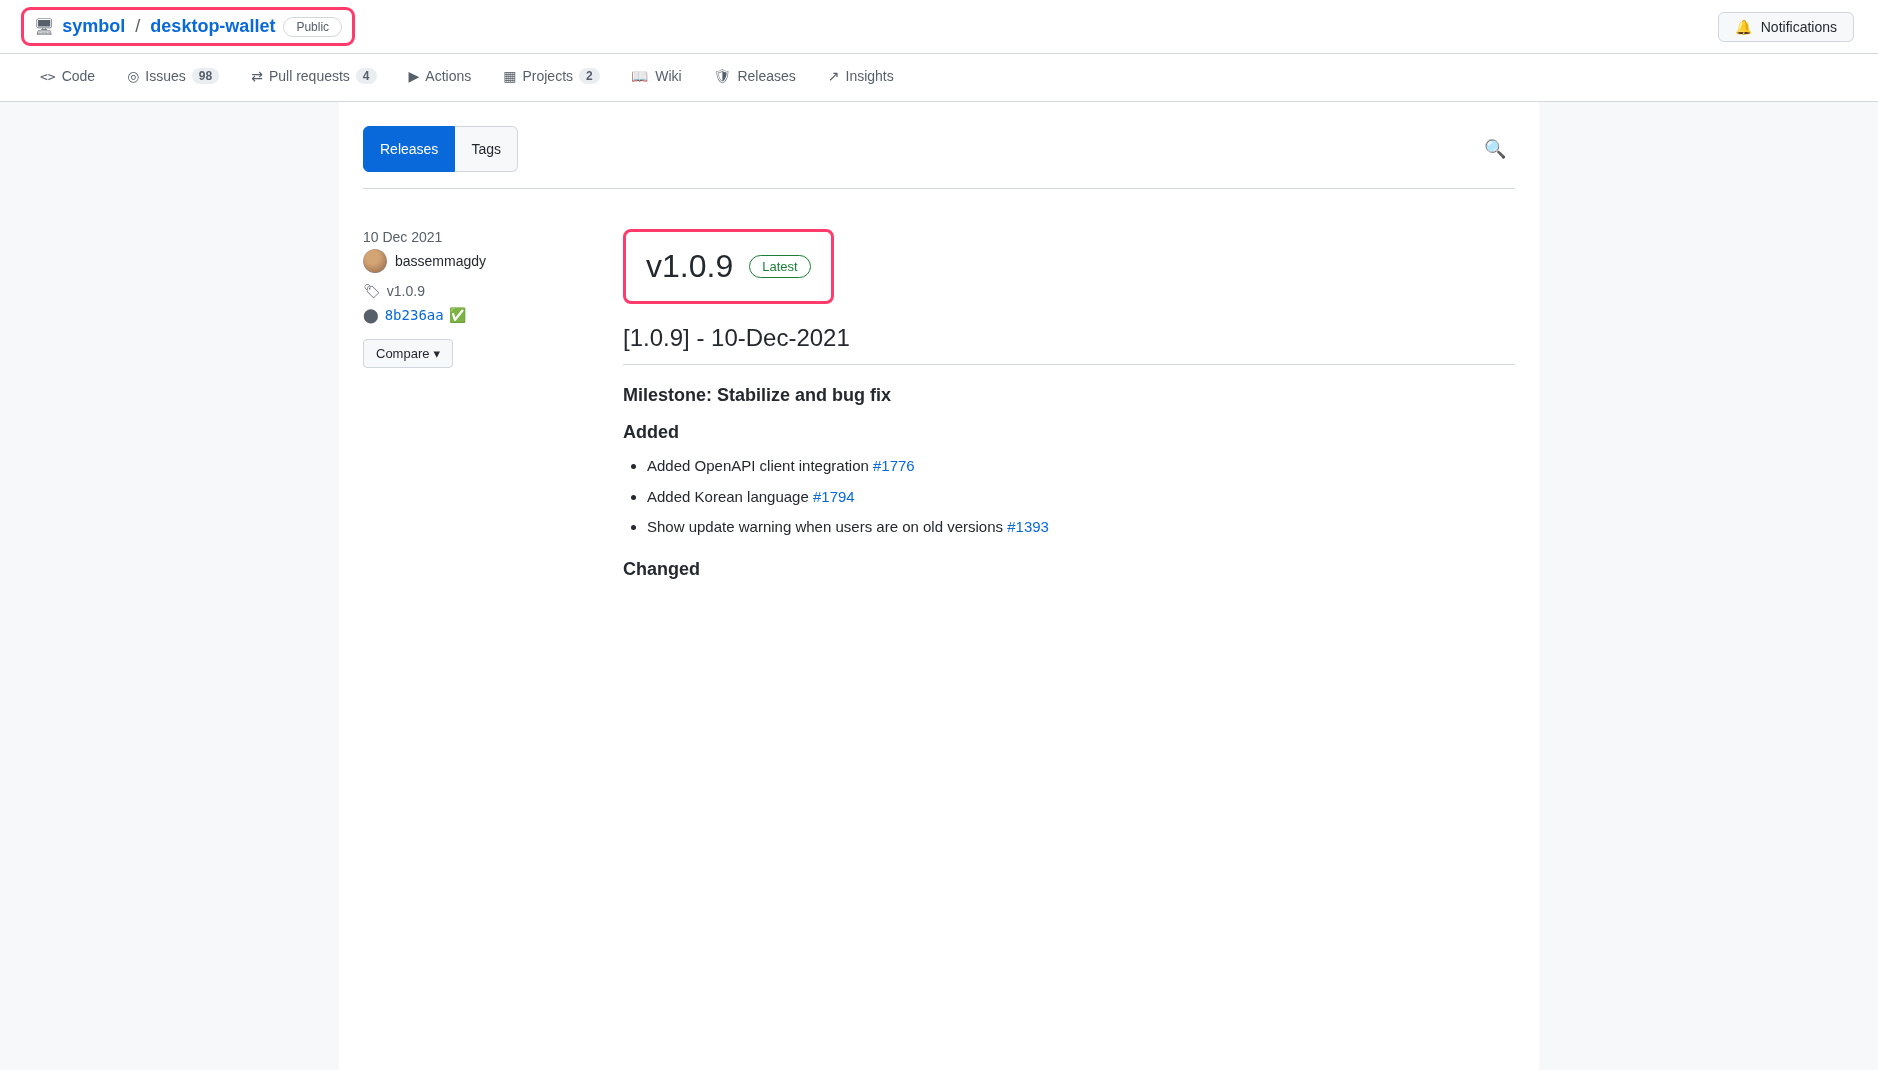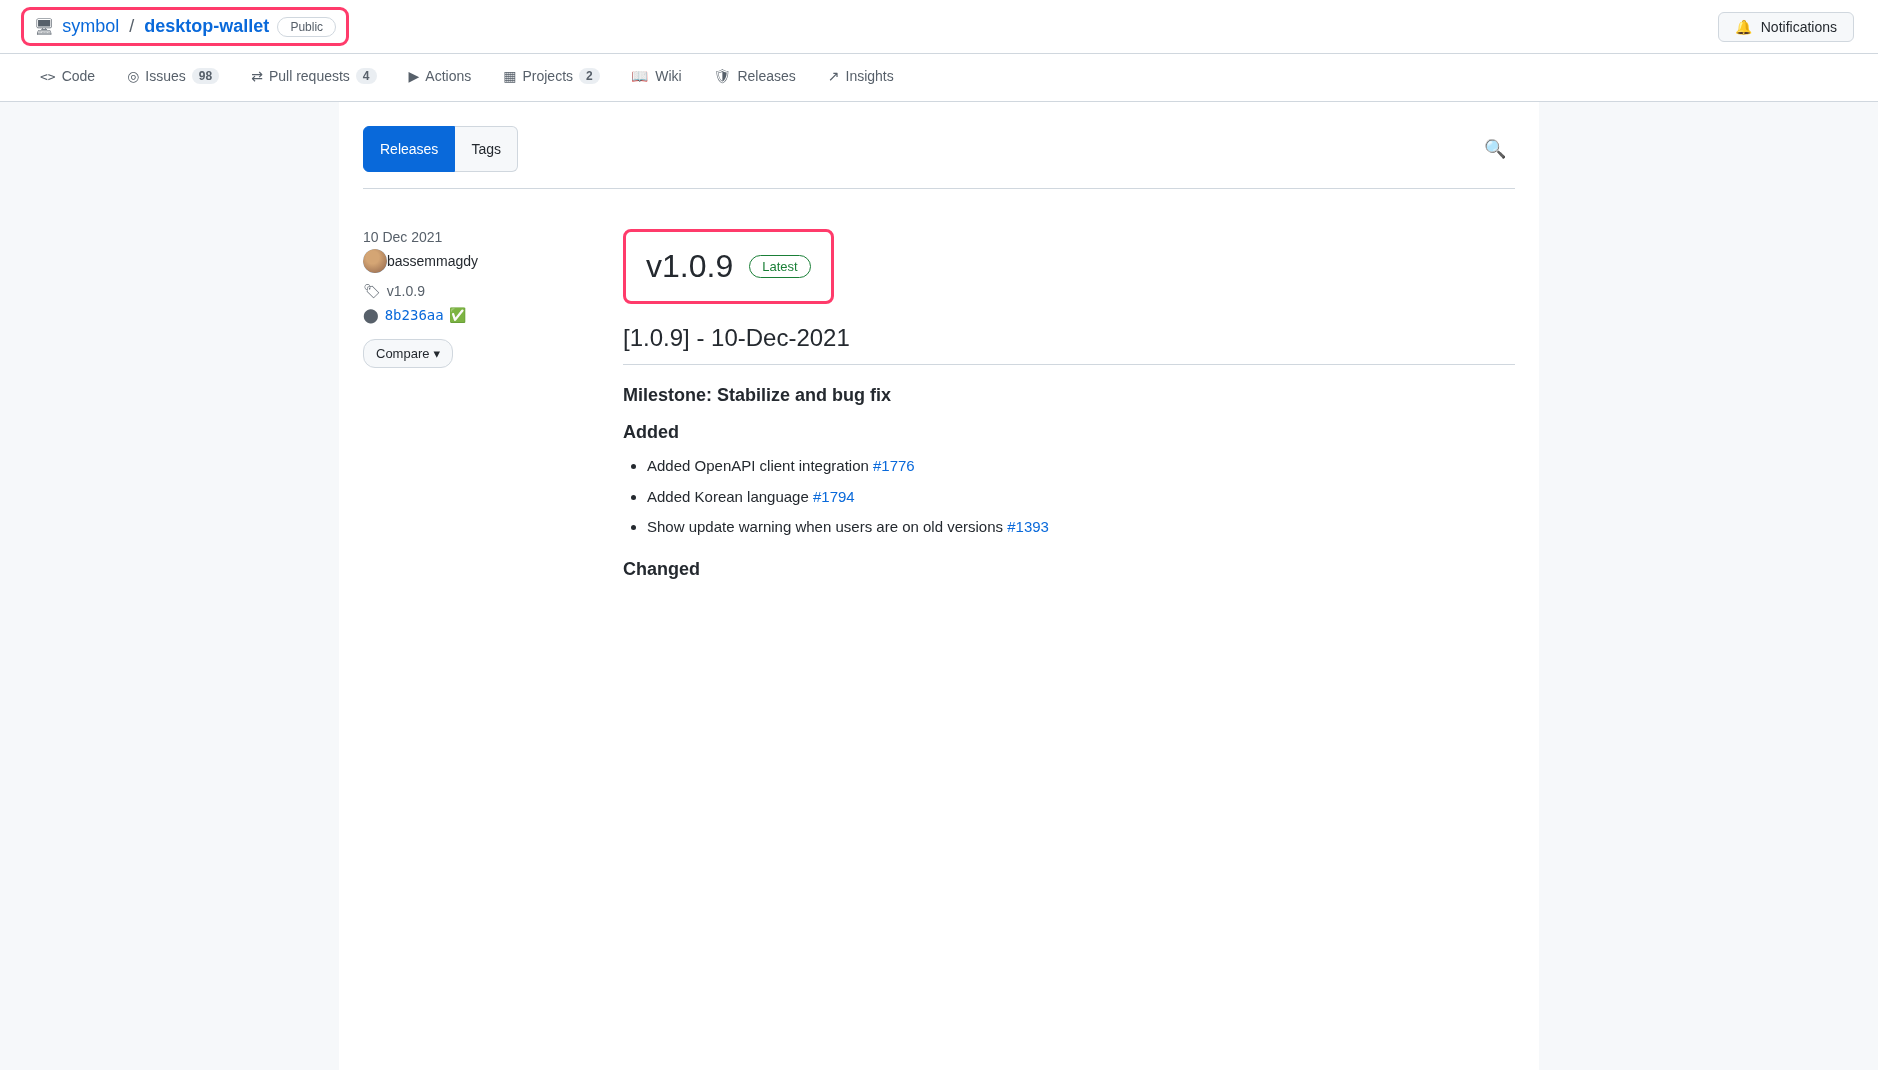--- a/index.html
+++ b/index.html
@@ -24,21 +24,21 @@
       border-radius: 6px;
       padding: 6px 10px;
     }
     .repo-icon {
       font-size: 16px;
       color: #57606a;
     }
     .repo-owner {
       color: #0969da;
       font-size: 18px;
-      font-weight: 400;
+      font-weight: 700;
       text-decoration: none;
     }
     .repo-slash {
       color: #57606a;
       font-size: 18px;
       margin: 0 2px;
     }
     .repo-name {
       color: #0969da;
       font-size: 18px;
@@ -165,20 +165,21 @@
       flex: 1;
     }
     .release-date {
       font-size: 14px;
       color: #57606a;
       margin-bottom: 4px;
     }
     .release-author {
       display: flex;
       align-items: center;
+      gap: 8px;
       margin-bottom: 10px;
       text-align: right;
     }
     .avatar {
       width: 24px;
       height: 24px;
       border-radius: 50%;
       background: linear-gradient(135deg, #a8c4e0 0%, #7ba3c8 100%);
       display: flex;
       align-items: center;
@@ -222,21 +223,21 @@
     .check-icon {
       color: #1a7f37;
       font-size: 14px;
     }
     .compare-btn {
       display: flex;
       align-items: center;
       gap: 4px;
       background: #f6f8fa;
       border: 1px solid #d0d7de;
-      border-radius: 12px;
+      border-radius: 4px;
       padding: 6px 12px;
       font-size: 13px;
       cursor: pointer;
       color: #24292f;
       font-weight: 500;
     }
 
     
     .release-title-box {
       border: 3px solid #ff3b6b;

